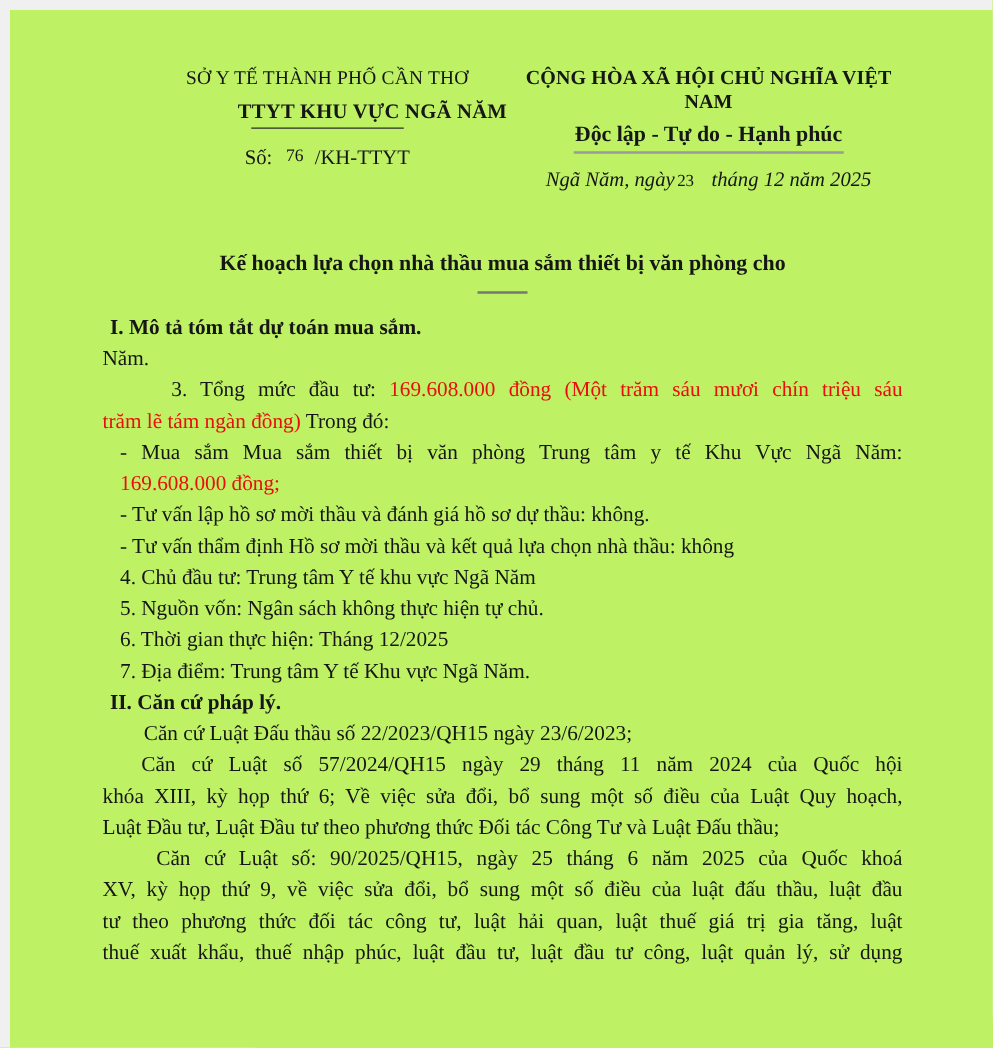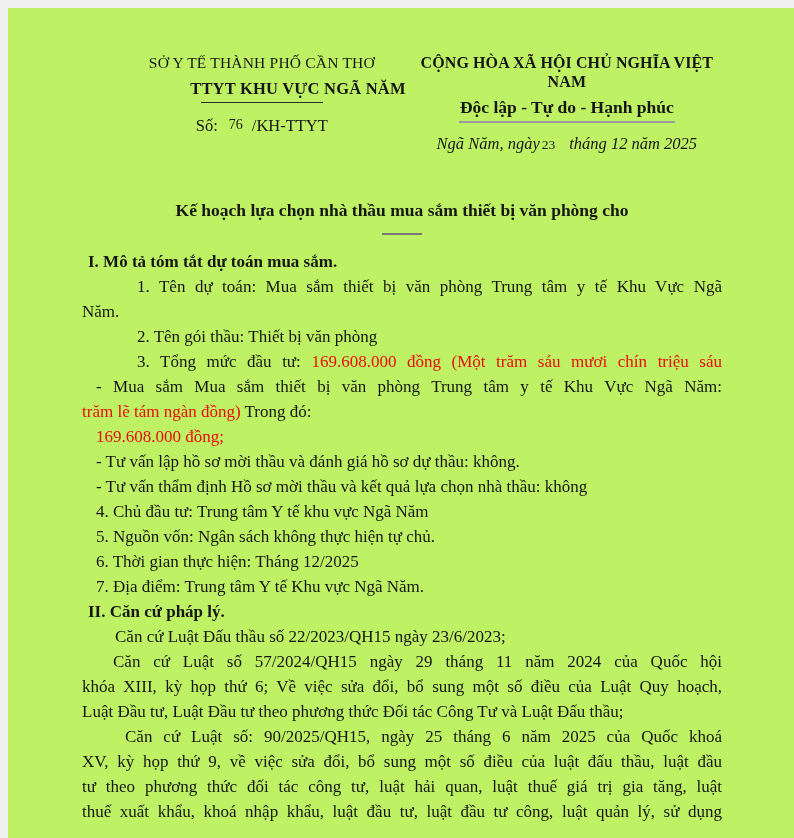--- a/index.html
+++ b/index.html
@@ -65,40 +65,38 @@
         </div>
       </div>
 
       <div class="doc-title">
         <div>Kế hoạch lựa chọn nhà thầu mua sắm thiết bị văn phòng cho</div>
         <div class="title-sep"></div>
       </div>
 
       <div class="doc-body" id="body-lines">
           <div class="line b" style="padding-left: 6px;"><span>I. Mô tả tóm tắt dự toán mua sắm.</span></div>
-          <div class="line j" style="padding-left: 55px;"><span>1. Tên dự toán: Mua sắm thiết bị văn phòng Trung tâm y tế Khu Vực Ngã</span></div>
           <div class="line" style="padding-left: 0px;"><span>Năm.</span></div>
-          <div class="line" style="padding-left: 55px;"><span>2. Tên gói thầu: Thiết bị văn phòng</span></div>
           <div class="line j" style="padding-left: 55px;"><span>3. Tổng mức đầu tư: </span><span class="red">169.608.000 đồng (Một trăm sáu mươi chín triệu sáu</span></div>
+          <div class="line" style="padding-left: 0px;"><span class="red">trăm lẽ tám ngàn đồng)</span><span> Trong đó:</span></div>
           <div class="line j" style="padding-left: 14px;"><span>- Mua sắm Mua sắm thiết bị văn phòng Trung tâm y tế Khu Vực Ngã Năm:</span></div>
-          <div class="line" style="padding-left: 0px;"><span class="red">trăm lẽ tám ngàn đồng)</span><span> Trong đó:</span></div>
           <div class="line" style="padding-left: 14px;"><span class="red">169.608.000 đồng;</span></div>
           <div class="line" style="padding-left: 14px;"><span>- Tư vấn lập hồ sơ mời thầu và đánh giá hồ sơ dự thầu: không.</span></div>
           <div class="line" style="padding-left: 14px;"><span>- Tư vấn thẩm định Hồ sơ mời thầu và kết quả lựa chọn nhà thầu: không</span></div>
           <div class="line" style="padding-left: 14px;"><span>4. Chủ đầu tư: Trung tâm Y tế khu vực Ngã Năm</span></div>
           <div class="line" style="padding-left: 14px;"><span>5. Nguồn vốn: Ngân sách không thực hiện tự chủ.</span></div>
           <div class="line" style="padding-left: 14px;"><span>6. Thời gian thực hiện: Tháng 12/2025</span></div>
           <div class="line" style="padding-left: 14px;"><span>7. Địa điểm: Trung tâm Y tế Khu vực Ngã Năm.</span></div>
           <div class="line b" style="padding-left: 6px;"><span>II. Căn cứ pháp lý.</span></div>
           <div class="line" style="padding-left: 33px;"><span>Căn cứ Luật Đấu thầu số 22/2023/QH15 ngày 23/6/2023;</span></div>
           <div class="line j" style="padding-left: 31px;"><span>Căn cứ Luật số 57/2024/QH15 ngày 29 tháng 11 năm 2024 của Quốc hội</span></div>
           <div class="line j" style="padding-left: 0px;"><span>khóa XIII, kỳ họp thứ 6; Về việc sửa đổi, bổ sung một số điều của Luật Quy hoạch,</span></div>
           <div class="line" style="padding-left: 0px;"><span>Luật Đầu tư, Luật Đầu tư theo phương thức Đối tác Công Tư và Luật Đấu thầu;</span></div>
           <div class="line j" style="padding-left: 43px;"><span>Căn cứ Luật số: 90/2025/QH15, ngày 25 tháng 6 năm 2025 của Quốc khoá</span></div>
           <div class="line j" style="padding-left: 0px;"><span>XV, kỳ họp thứ 9, về việc sửa đổi, bổ sung một số điều của luật đấu thầu, luật đầu</span></div>
           <div class="line j" style="padding-left: 0px;"><span>tư theo phương thức đối tác công tư, luật hải quan, luật thuế giá trị gia tăng, luật</span></div>
-          <div class="line j" style="padding-left: 0px;"><span>thuế xuất khẩu, khoá nhập khẩu, luật đầu tư, luật đầu tư công, luật quản lý, sử dụng</span></div>
+          <div class="line j" style="padding-left: 0px;"><span>thuế xuất khẩu, thuế nhập phúc, luật đầu tư, luật đầu tư công, luật quản lý, sử dụng</span></div>
           <div class="line" style="padding-left: 0px;"></div>
         </div>
 
     </div>
   </div>
 </div>
 
 </body></html>

